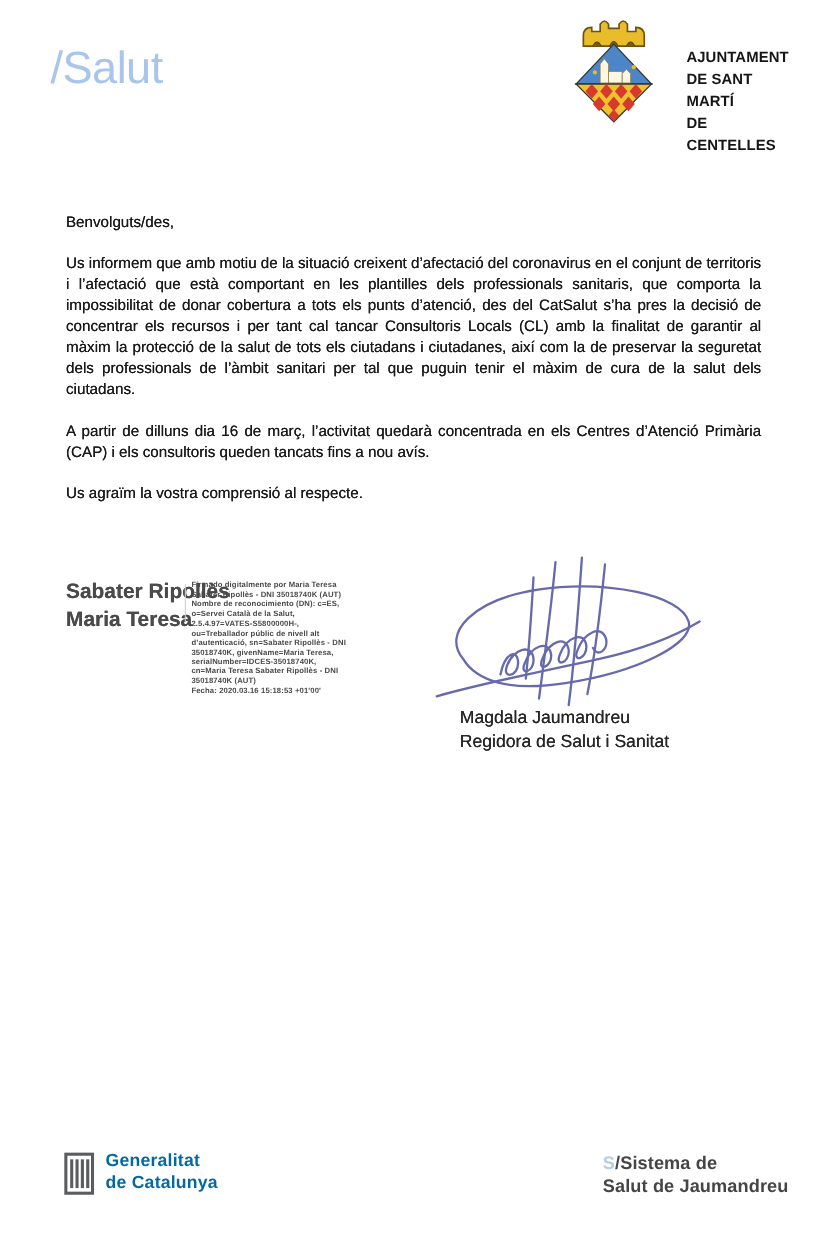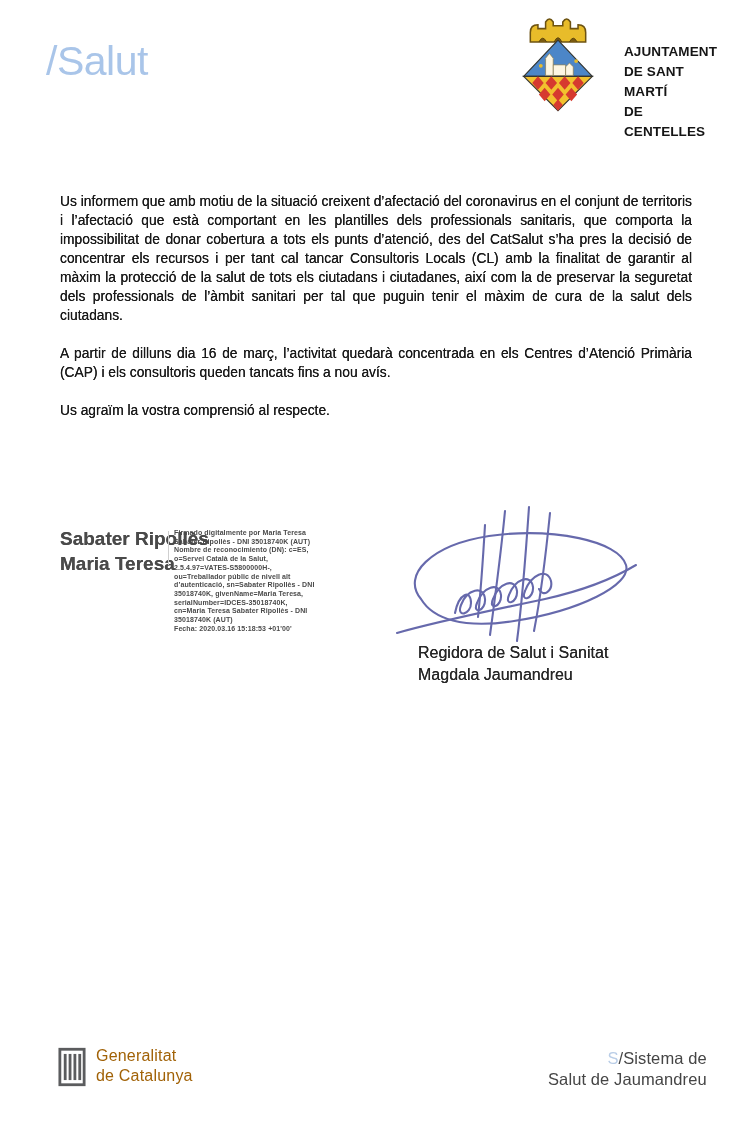--- a/index.html
+++ b/index.html
@@ -40,25 +40,25 @@
   .signature-art{position:absolute;left:393px;top:503px;width:277px;height:142px;}
   .officer{
     position:absolute;left:418px;top:642px;
     font-size:16px;line-height:21.5px;color:#262626;
     text-shadow:0 0 0.4px #2a2a2a;
   }
   
   .footer-left{position:absolute;left:58px;top:1046px;display:flex;align-items:flex-start;}
   .senyera{width:28px;height:40px;margin-right:10px;margin-top:1px;}
   .gen-text{
-    font-size:16px;font-weight:400;line-height:20px;color:#a16207;letter-spacing:0.2px;
+    font-size:16px;font-weight:700;line-height:20px;color:#0369a1;letter-spacing:0.2px;
   }
   .footer-right{
     position:absolute;left:548px;top:1048px;
-    font-size:16.5px;font-weight:400;line-height:20.5px;color:#454545;letter-spacing:0.1px;text-align:right;
+    font-size:16.5px;font-weight:700;line-height:20.5px;color:#454545;letter-spacing:0.1px;
   }
   .footer-right .mono{color:#b9cde7;}
 </style>
 </head>
 <body>
 
 <div class="page">
 
   <div class="salut-logo">/Salut</div>
 
@@ -89,20 +89,21 @@
     </g>
   </svg>
 
   <div class="ajuntament-name">
     <div>AJUNTAMENT</div>
     <div>DE SANT MARTÍ</div>
     <div>DE CENTELLES</div>
   </div>
 
   <div class="letter-body">
+    <p class="salutation">Benvolguts/des,</p>
     <p>Us informem que amb motiu de la situació creixent d’afectació del coronavirus en el conjunt de territoris i l’afectació que està comportant en les plantilles dels professionals sanitaris, que comporta la impossibilitat de donar cobertura a tots els punts d’atenció, des del CatSalut s’ha pres la decisió de concentrar els recursos i per tant  cal tancar Consultoris Locals (CL) amb la finalitat de garantir al màxim la protecció de la salut de tots els ciutadans i ciutadanes, així com la de preservar la seguretat dels professionals de l’àmbit sanitari per tal que puguin tenir el màxim de cura de la salut dels ciutadans.</p>
     <p>A partir de dilluns dia 16 de març, l’activitat quedarà concentrada en els Centres d’Atenció Primària (CAP) i els consultoris queden tancats fins a nou avís.</p>
     <p>Us agraïm la vostra comprensió al respecte.</p>
   </div>
 
   <div class="signer-name">
     <div>Sabater Ripollès</div>
     <div>Maria Teresa</div>
   </div>
   <div class="cert-divider"></div>
@@ -125,22 +126,22 @@
       <path d="M4 130 C 42 119 95 108 152 96 C 188 88 218 77 243 62"></path>
       <path d="M112 8 C 108 50 102 95 97 132"></path>
       <path d="M136 4 C 133 48 129 100 124 138"></path>
       <path d="M157 10 C 153 50 148 92 141 128"></path>
       <path d="M92 22 C 90 56 88 86 85 114"></path>
       <path d="M62 110 C 66 90 78 86 78 100 C 78 112 63 115 68 102 C 74 86 91 82 92 96 C 93 108 79 112 84 100 C 90 84 106 78 108 92 C 109 104 95 108 100 96 C 106 80 122 74 124 88 C 125 100 111 104 116 92 C 122 76 138 70 140 84 C 141 96 127 100 132 88 C 138 72 154 64 158 78 C 160 88 150 95 146 86"></path>
     </g>
   </svg>
 
   <div class="officer">
+    <div>Magdala Jaumandreu</div>
     <div>Regidora de Salut i Sanitat</div>
-    <div>Magdala Jaumandreu</div>
   </div>
 
   <div class="footer-left">
     <svg class="senyera" viewBox="0 0 30 42">
       <rect x="2" y="2" width="26" height="38" fill="none" stroke="#5b5c5e" stroke-width="3"></rect>
       <rect x="6.2" y="7" width="3" height="28" fill="#5b5c5e"></rect>
       <rect x="11.4" y="7" width="3" height="28" fill="#5b5c5e"></rect>
       <rect x="16.6" y="7" width="3" height="28" fill="#5b5c5e"></rect>
       <rect x="21.8" y="7" width="3" height="28" fill="#5b5c5e"></rect>
     </svg>

